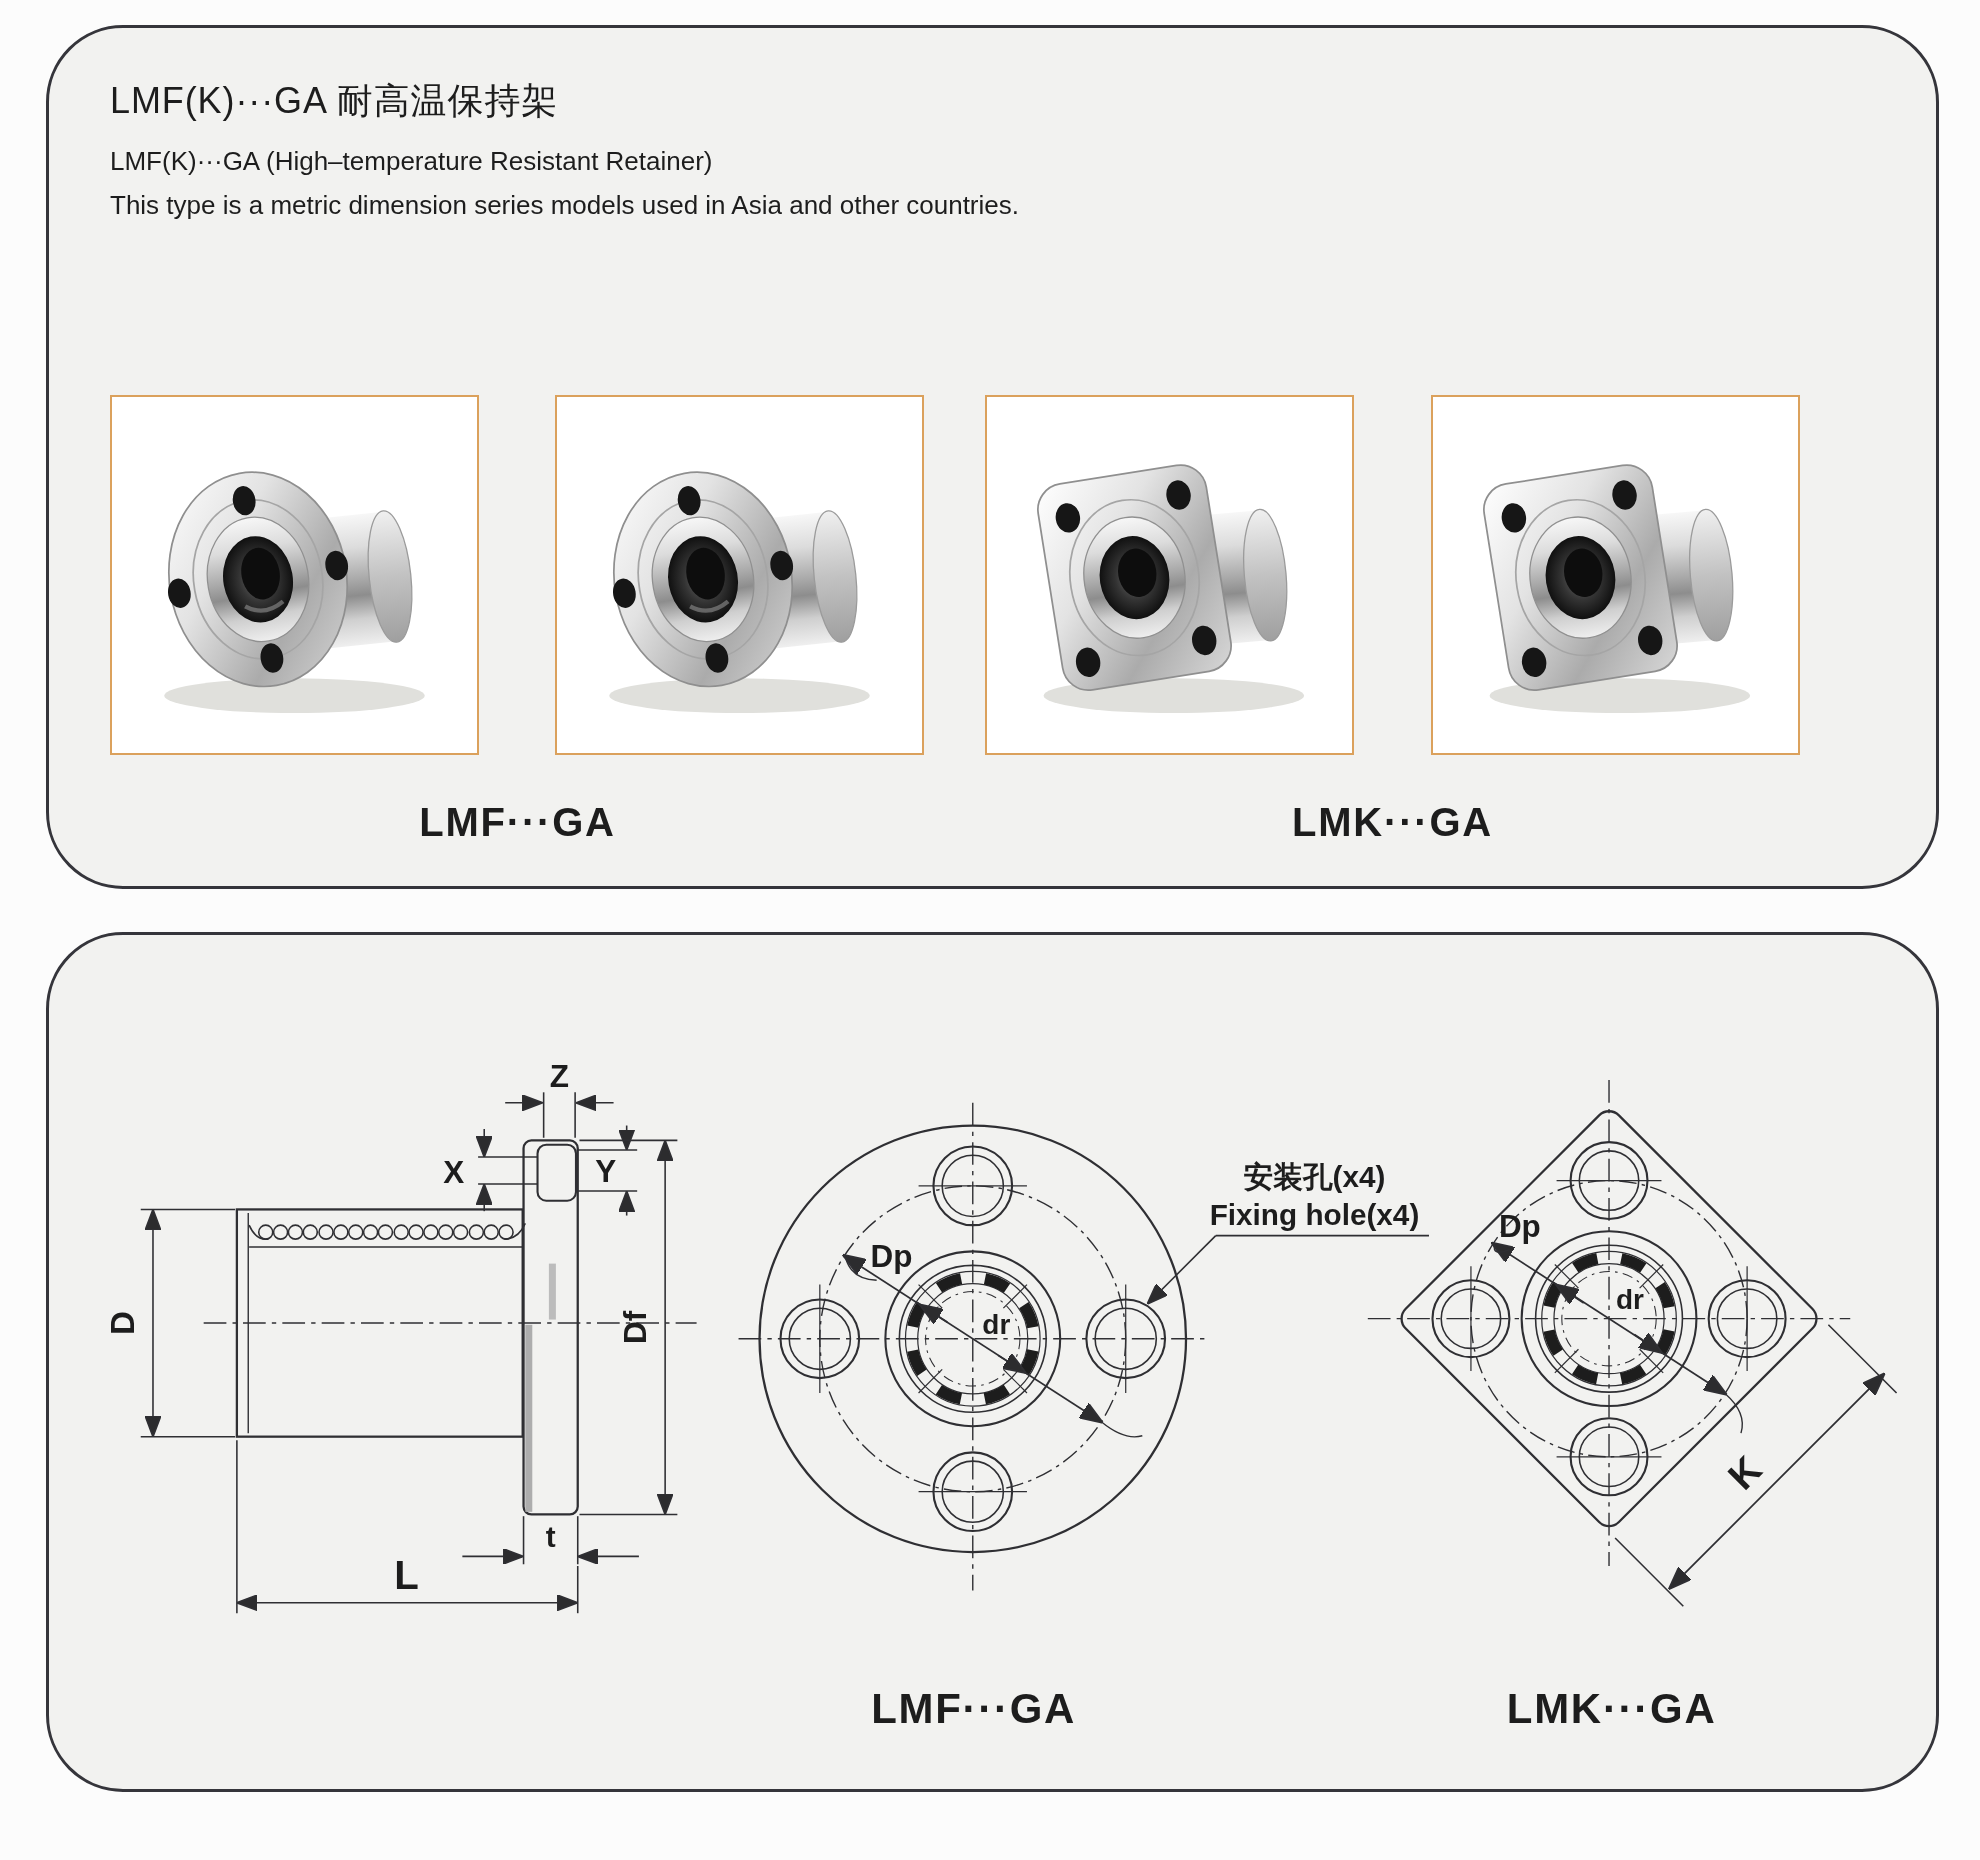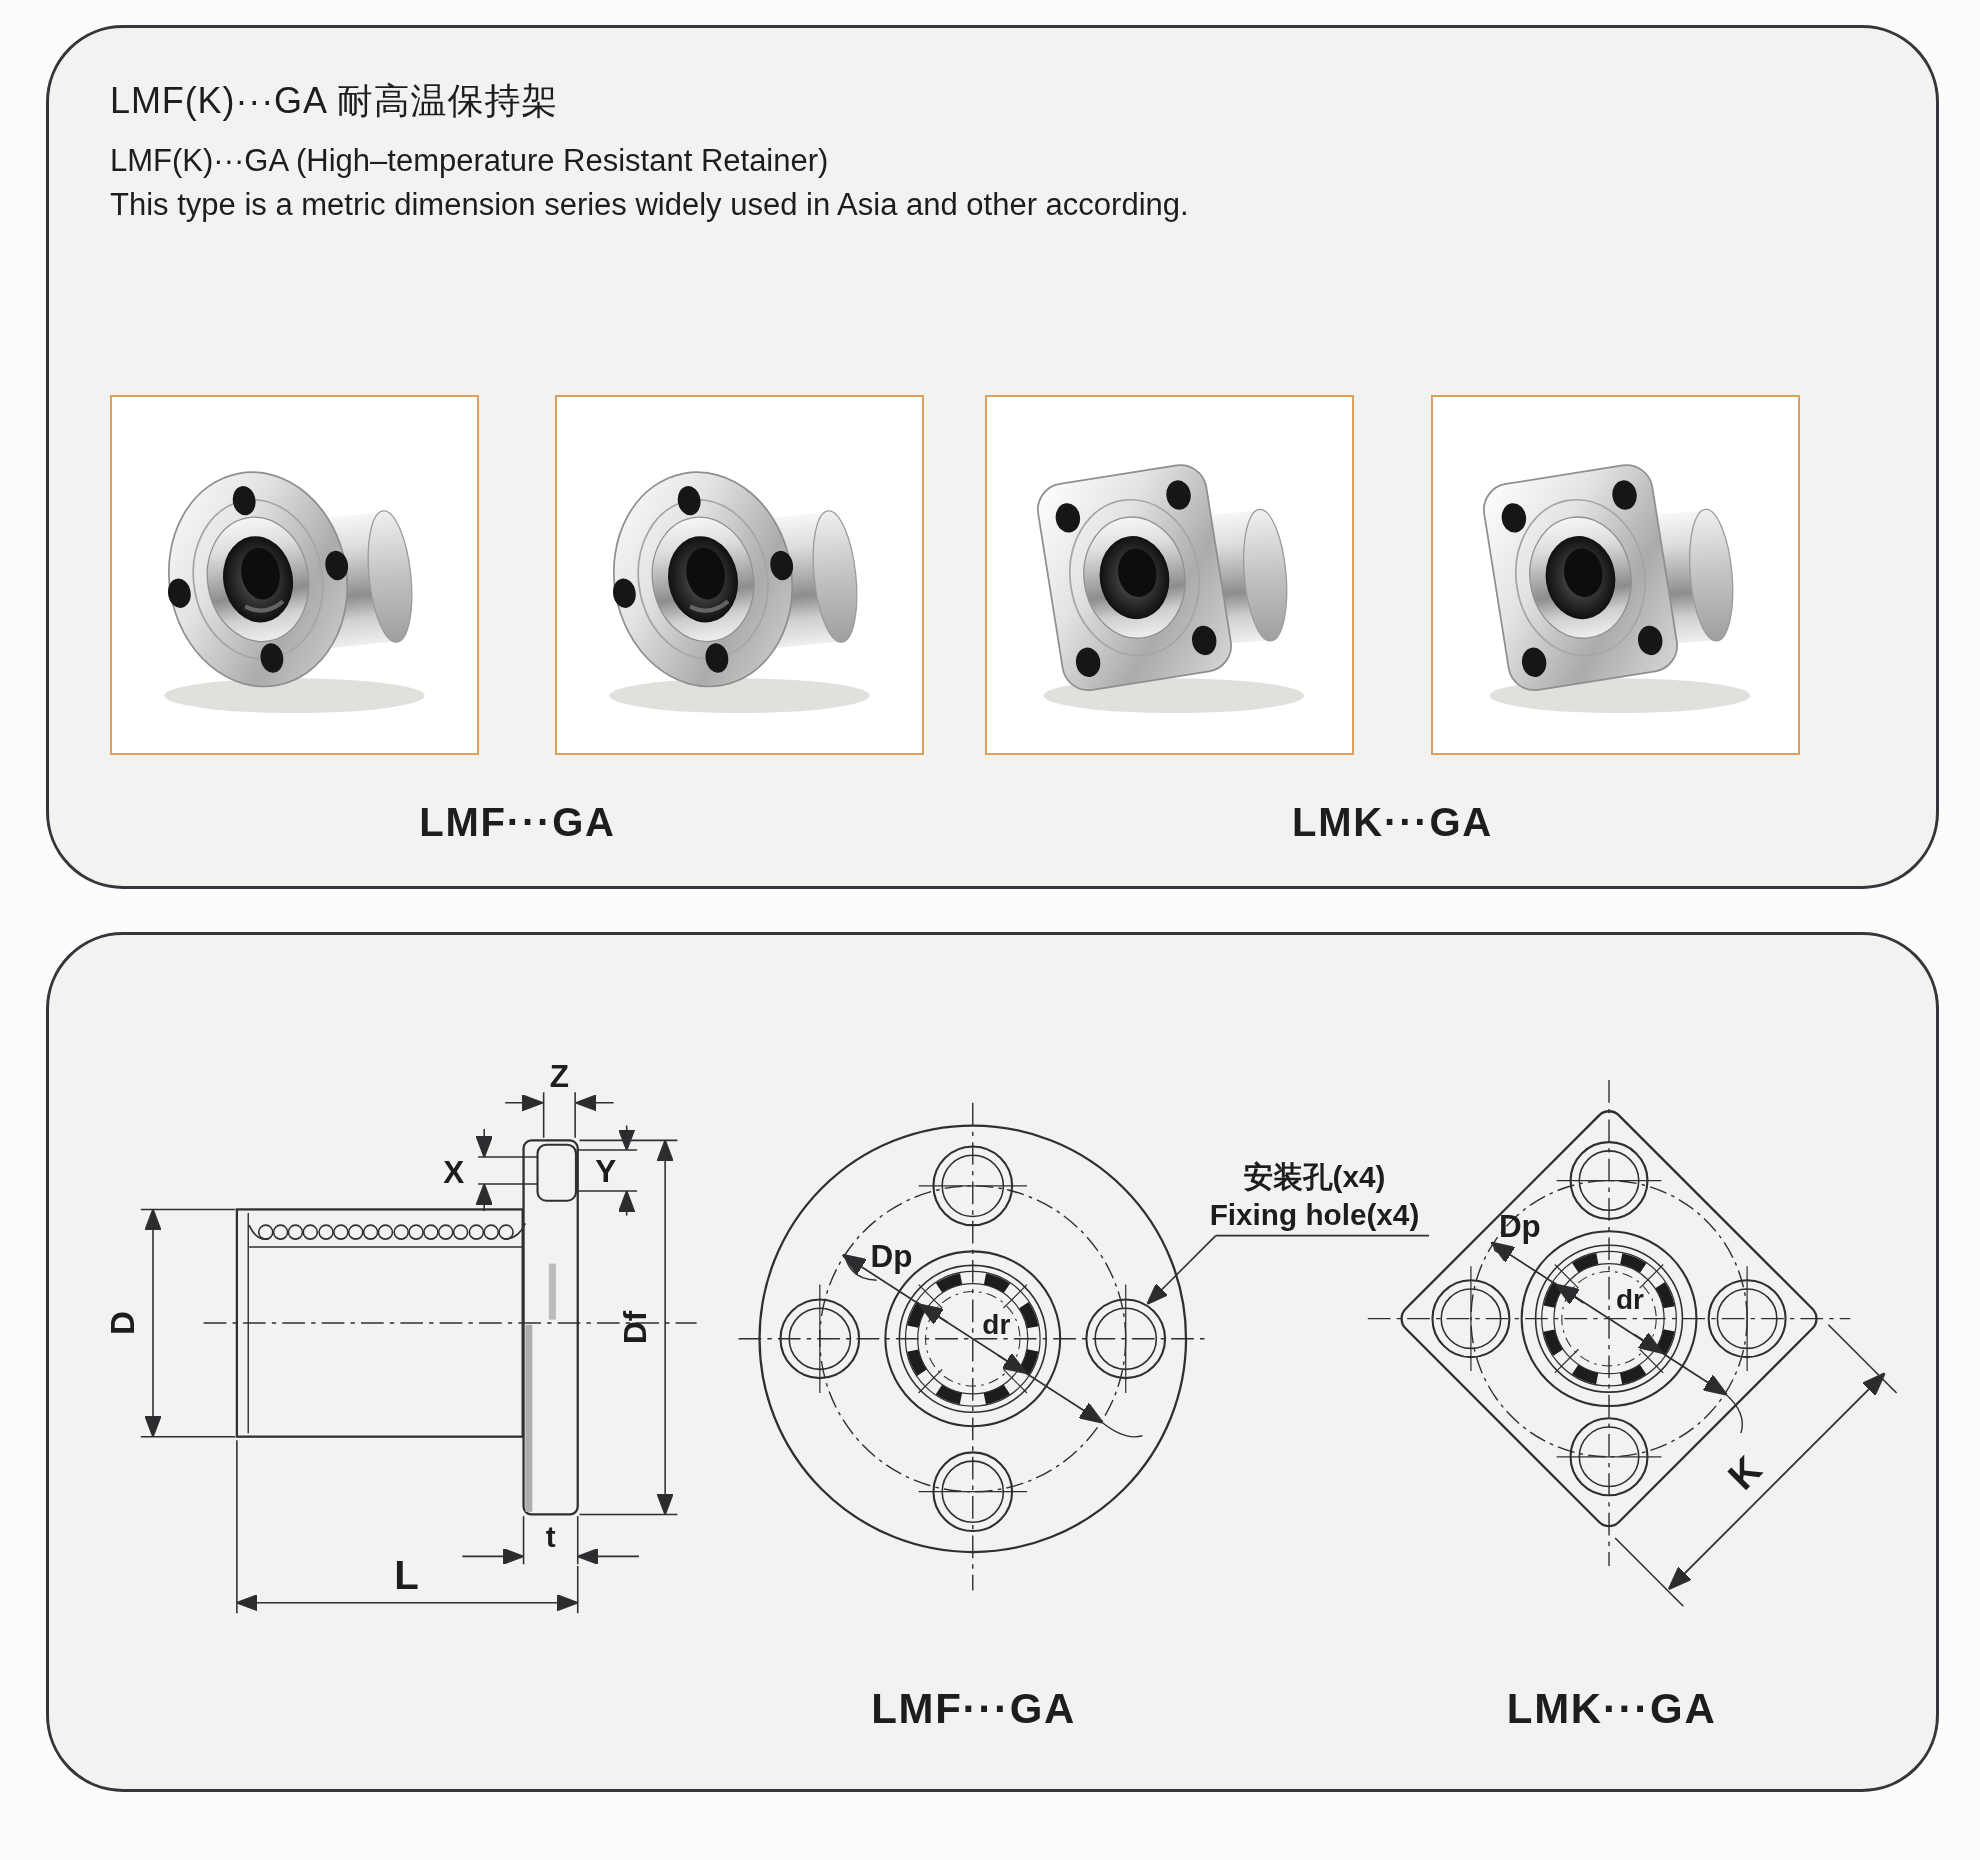--- a/index.html
+++ b/index.html
@@ -13,21 +13,21 @@
     position:absolute;left:46px;width:1893px;box-sizing:border-box;
     background:var(--panel-background,#f2f2f0);
     border:3.5px solid var(--panel-border-color,#35353b);
     border-radius:77px;
     padding-left:28px;
   }
   .panel.top{top:24.6px;height:864px;}
   .panel.bottom{top:932px;height:860px;}
   .intro{position:absolute;left:61px;top:49px;}
   .intro .cn{font-size:36px;line-height:48px;font-weight:500;letter-spacing:0.9px;white-space:nowrap;}
-  .intro .en{font-size:31px;line-height:44px;font-weight:400;white-space:nowrap;}
+  .intro .en{font-size:26px;line-height:44px;font-weight:400;white-space:nowrap;}
   .intro .gap{height:14px;}
   .photo{
     position:absolute;top:367px;width:369px;height:360px;box-sizing:border-box;
     background:#ffffff;border:2.6px solid var(--photo-border-color,#dba15c);
   }
   .photo svg{width:100%;height:100%;display:block;}
   .series-label{
     position:absolute;top:772px;width:815px;text-align:center;
     font-size:40px;font-weight:700;letter-spacing:1.8px;white-space:nowrap;
   }
@@ -106,21 +106,21 @@
       </g>
     </symbol>
   </defs>
 </svg>
 
 <div class="panel top">
   <div class="intro">
     <div class="cn">LMF(K)···GA 耐高温保持架</div>
     <div class="gap"></div>
     <div class="en">LMF(K)···GA (High–temperature Resistant Retainer)</div>
-    <div class="en">This type is a metric dimension series widely used in Asia and other according.</div>
+    <div class="en">This type is a metric dimension series models used in Asia and other countries.</div>
   </div>
 
   <div class="photo" style="left:61px">
     <svg viewBox="0 0 420 410">
         <use href="#sym-round"></use>
       </svg>
   </div>
   <div class="photo" style="left:506px">
     <svg viewBox="0 0 420 410">
         <use href="#sym-round"></use>

